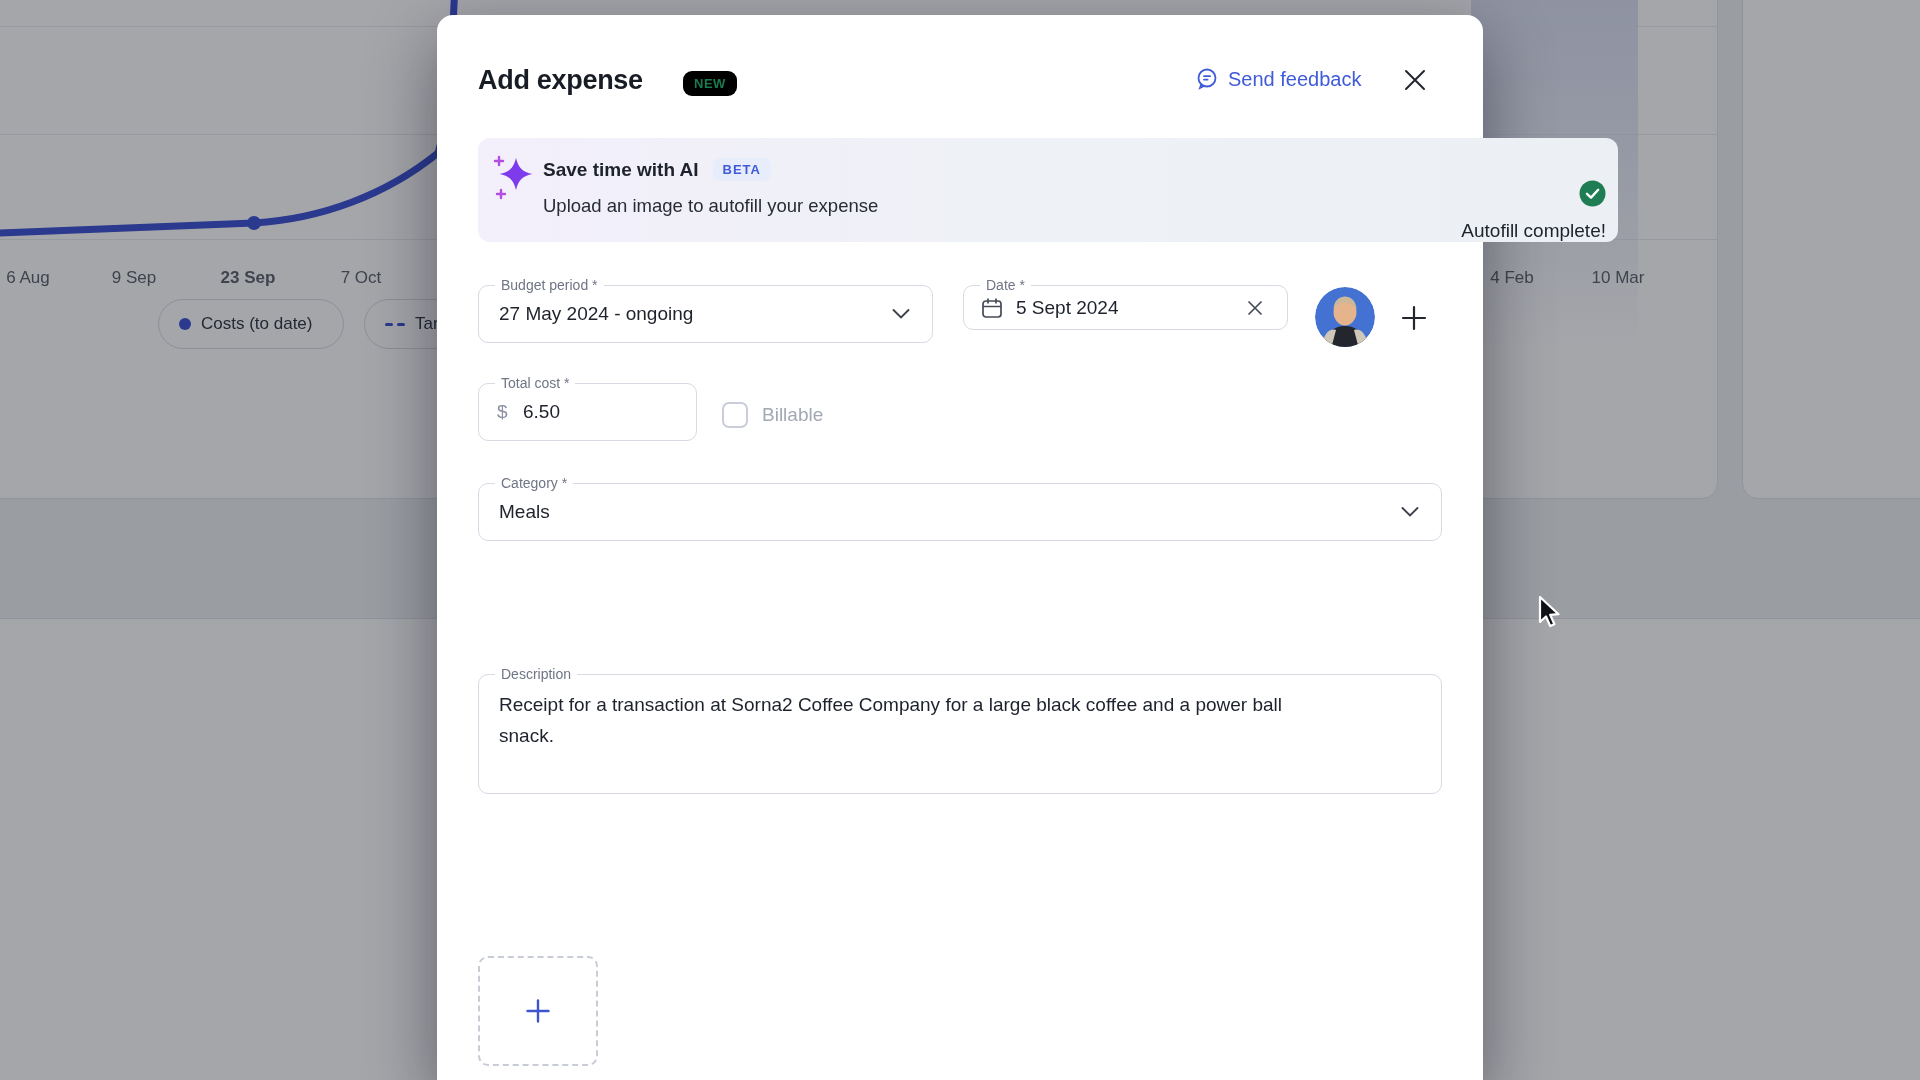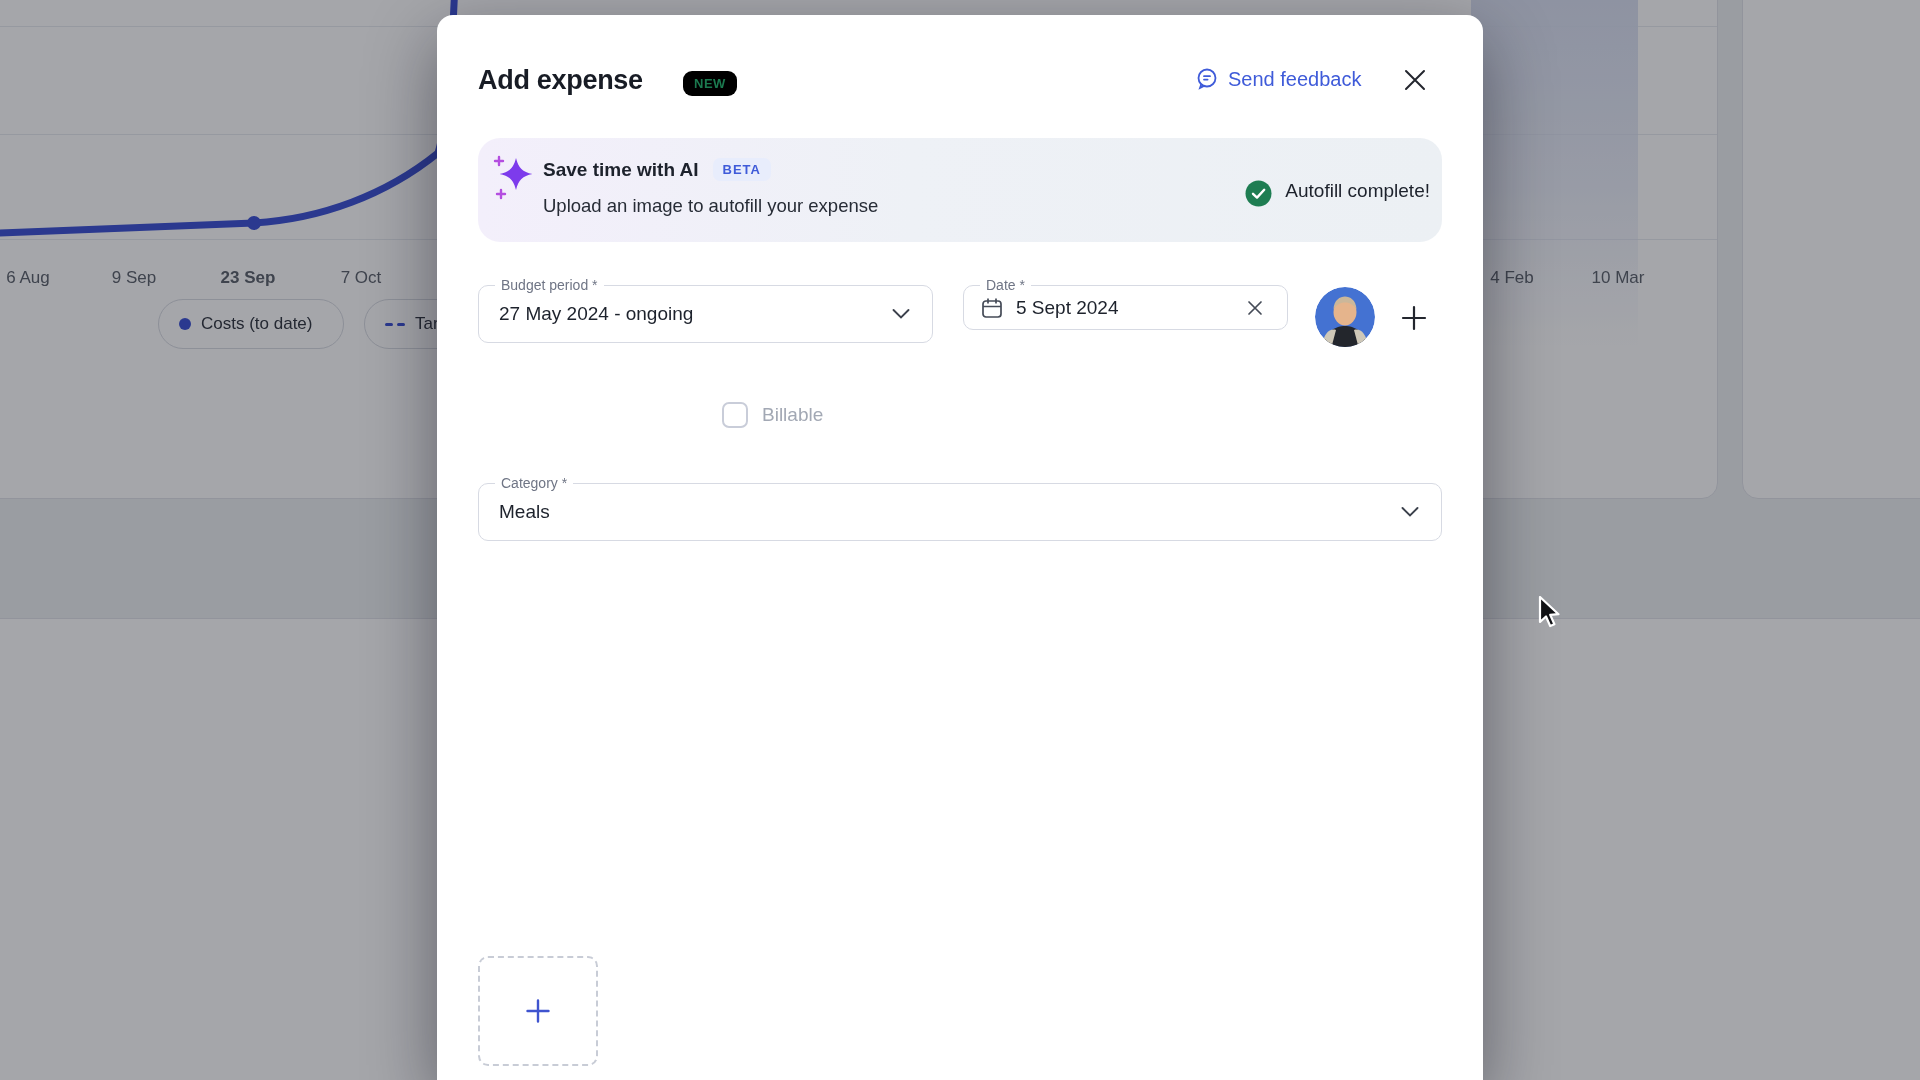--- a/index.html
+++ b/index.html
@@ -18,26 +18,26 @@
 
   .overlay{position:absolute;inset:0;background:rgba(18,20,31,0.38);z-index:5;}
 
   
   .modal{position:absolute;left:437px;top:15px;width:1046px;height:1065px;background:#ffffff;border-radius:16px 16px 0 0;box-shadow:0 24px 70px rgba(10,12,24,0.45);z-index:10;}
   .m-title{position:absolute;left:41px;top:50px;font-size:27px;font-weight:bold;color:#181c25;letter-spacing:-0.3px;}
   .badge-new{position:absolute;left:246px;top:56px;background:#000000;color:#1b7a4f;font-size:13px;font-weight:bold;letter-spacing:0.5px;padding:5px 11px;border-radius:9px;}
   .feedback{position:absolute;left:758px;top:52px;display:flex;align-items:center;gap:9px;color:#3f5bd9;font-size:20px;cursor:pointer;}
   .close-btn{position:absolute;left:965px;top:52px;width:26px;height:26px;cursor:pointer;}
 
-  .banner{position:absolute;left:41px;top:123px;width:964px;height:104px;border-radius:22px;background:linear-gradient(90deg,#f3effb 0%,#eef1f6 45%,#ecf0f4 100%);}
+  .banner{position:absolute;left:41px;top:123px;width:1140px;height:104px;border-radius:12px;background:linear-gradient(90deg,#f3effb 0%,#eef1f6 45%,#ecf0f4 100%);}
   .banner-title-row{position:absolute;left:65px;top:20px;display:flex;align-items:center;gap:14px;}
   .banner-title{font-size:19px;font-weight:bold;color:#1d222c;}
   .badge-beta{background:#e8edfc;color:#3f5bd9;font-size:13px;font-weight:bold;letter-spacing:1px;padding:4px 10px;border-radius:7px;}
   .banner-sub{position:absolute;left:65px;top:57px;font-size:18.5px;color:#272c36;}
-  .banner-status{position:absolute;right:12px;top:42px;display:flex;align-items:flex-start;gap:13px;font-size:19px;color:#1d222c;}
+  .banner-status{position:absolute;right:12px;top:42px;display:flex;align-items:flex-end;gap:13px;font-size:19px;color:#1d222c;flex-direction:column;}
 
   .field{position:absolute;border:1.5px solid #d7dae3;border-radius:10px;background:#fff;}
   .field-label{position:absolute;top:-9px;left:16px;background:#fff;padding:0 6px;font-size:14px;color:#6f7585;white-space:nowrap;line-height:16px;}
   .field-value{position:absolute;left:20px;top:50%;transform:translateY(-50%);font-size:19px;color:#1d222c;white-space:nowrap;}
   .chevron{position:absolute;right:22px;top:50%;transform:translateY(-50%);}
 
   .avatar{position:absolute;left:878px;top:272px;width:60px;height:60px;border-radius:50%;overflow:hidden;cursor:pointer;}
   .add-person{position:absolute;left:957px;top:283px;width:40px;height:40px;display:flex;align-items:center;justify-content:center;cursor:pointer;}
 
   .checkbox{position:absolute;left:285px;top:387px;width:26px;height:26px;border:2px solid #c9cdd9;border-radius:7px;background:#fff;cursor:pointer;}
@@ -163,33 +163,42 @@
         <ellipse cx="30" cy="25" rx="11.5" ry="13.5" fill="#e5b48c"></ellipse>
         <path d="M18.5 22 C19 13 25 9.5 30 9.5 C35 9.5 41 13 41.5 22 C38 17 34 15.5 30 15.5 C26 15.5 22 17 18.5 22 Z" fill="#cbb79a"></path>
       </svg>
     </div>
     <div class="add-person">
       <svg width="28" height="28" viewBox="0 0 28 28" fill="none" stroke="#23262e" stroke-width="2.2" stroke-linecap="round">
           <path d="M14 3 V25 M3 14 H25"></path>
         </svg>
     </div>
 
+    <div class="field" style="left:41px;top:368px;width:219px;height:58px;">
+      <span class="field-label">Total cost *</span>
+      <span class="field-value" style="left:18px;color:#8a90a0;">$</span>
+      <span class="field-value" style="left:44px;">6.50</span>
+    </div>
 
     <div class="checkbox"></div>
     <div class="checkbox-label">Billable</div>
 
     <div class="field" style="left:41px;top:468px;width:964px;height:58px;">
       <span class="field-label">Category *</span>
       <span class="field-value">Meals</span>
       <svg class="chevron" width="18" height="11" viewBox="0 0 18 11" fill="none" stroke="#3c414c" stroke-width="1.9" stroke-linecap="round">
           <path d="M1.5 1.5 L9 9 L16.5 1.5"></path>
         </svg>
     </div>
 
 
+    <div class="field" style="left:41px;top:659px;width:964px;height:120px;">
+      <span class="field-label">Description</span>
+      <div class="desc-text">Receipt for a transaction at Sorna2 Coffee Company for a large black coffee and a power ball snack.</div>
+    </div>
 
 
     <div class="upload-tile">
       <svg width="26" height="26" viewBox="0 0 26 26" fill="none" stroke="#3f54cf" stroke-width="2.4" stroke-linecap="round">
           <path d="M13 2.5 V23.5 M2.5 13 H23.5"></path>
         </svg>
     </div>
 
   </div>
 

